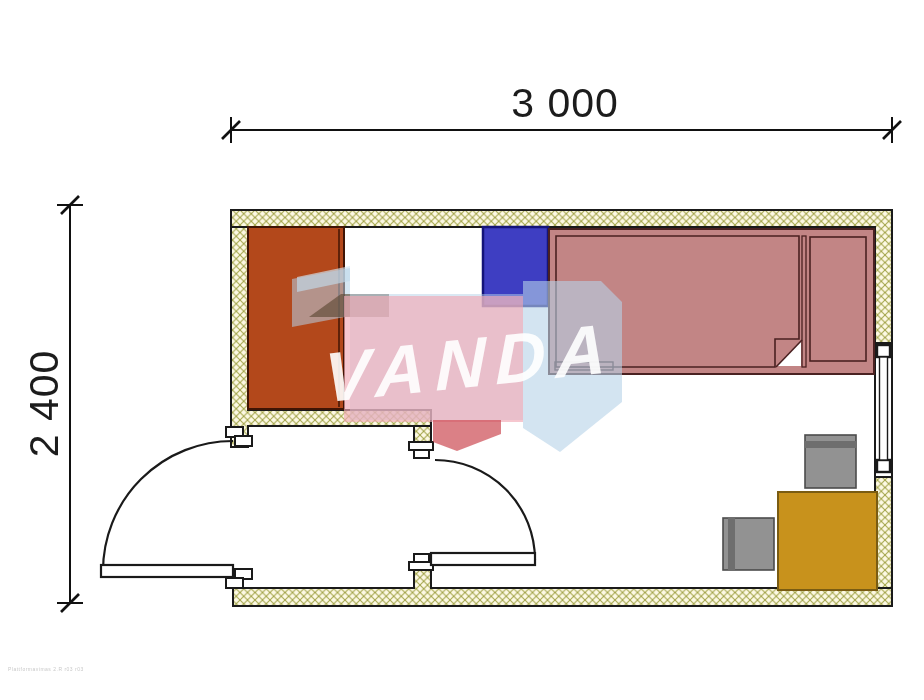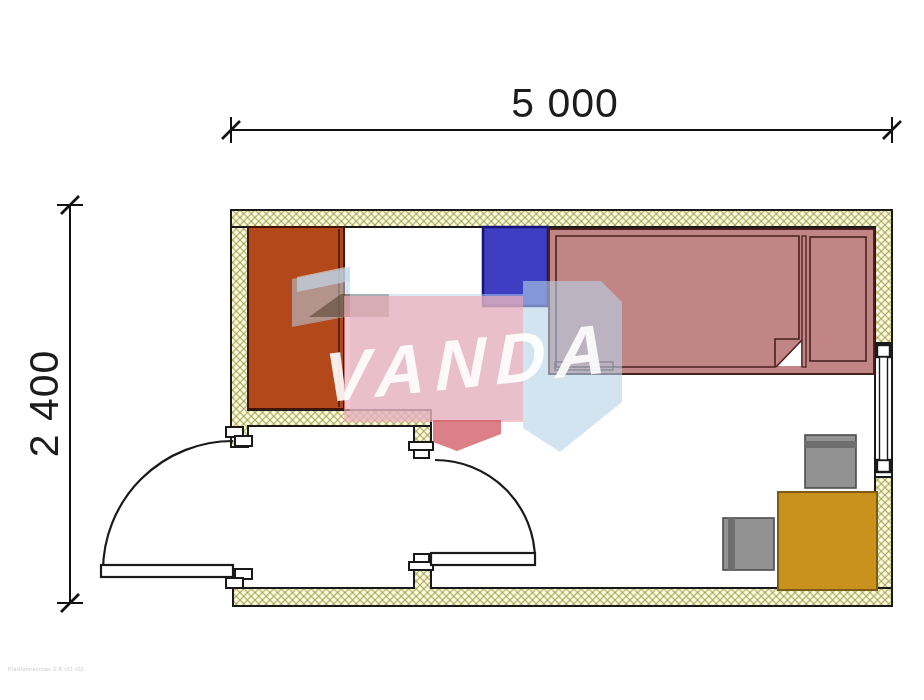--- a/index.html
+++ b/index.html
@@ -114,17 +114,17 @@
       <polygon points="292,279 350,268 350,316 292,327" fill-opacity="0.55" fill="#b5d2e8"></polygon>
       <polygon points="309,317 341,294 389,294 389,317" fill-opacity="0.62" fill="#5a4630"></polygon>
       <rect x="350" y="294" width="173" height="126" fill-opacity="0.5" fill="#b5d2e8"></rect>
       <polygon points="523,281 601,281 622,302 622,402 560,452 523,428" fill-opacity="0.6" fill="#b5d2e8"></polygon>
       <rect x="344" y="296" width="179" height="126" fill-opacity="0.66" fill="#f2aab6"></rect>
       <polygon points="433,420 501,420 501,434 457,451 433,442" fill-opacity="0.7" fill="#cc4a52"></polygon>
     </g>
   </svg>
   <div class="watermark-text">VANDA</div>
 
-  <div class="dim-label dim-label-top">5 000</div>
+  <div class="dim-label dim-label-top">3 000</div>
   <div class="dim-label dim-label-left">2 400</div>
   <div class="footer-text">Plattformavimas 2.R r03 r03</div>
 
 </div>
 
 </body></html>

